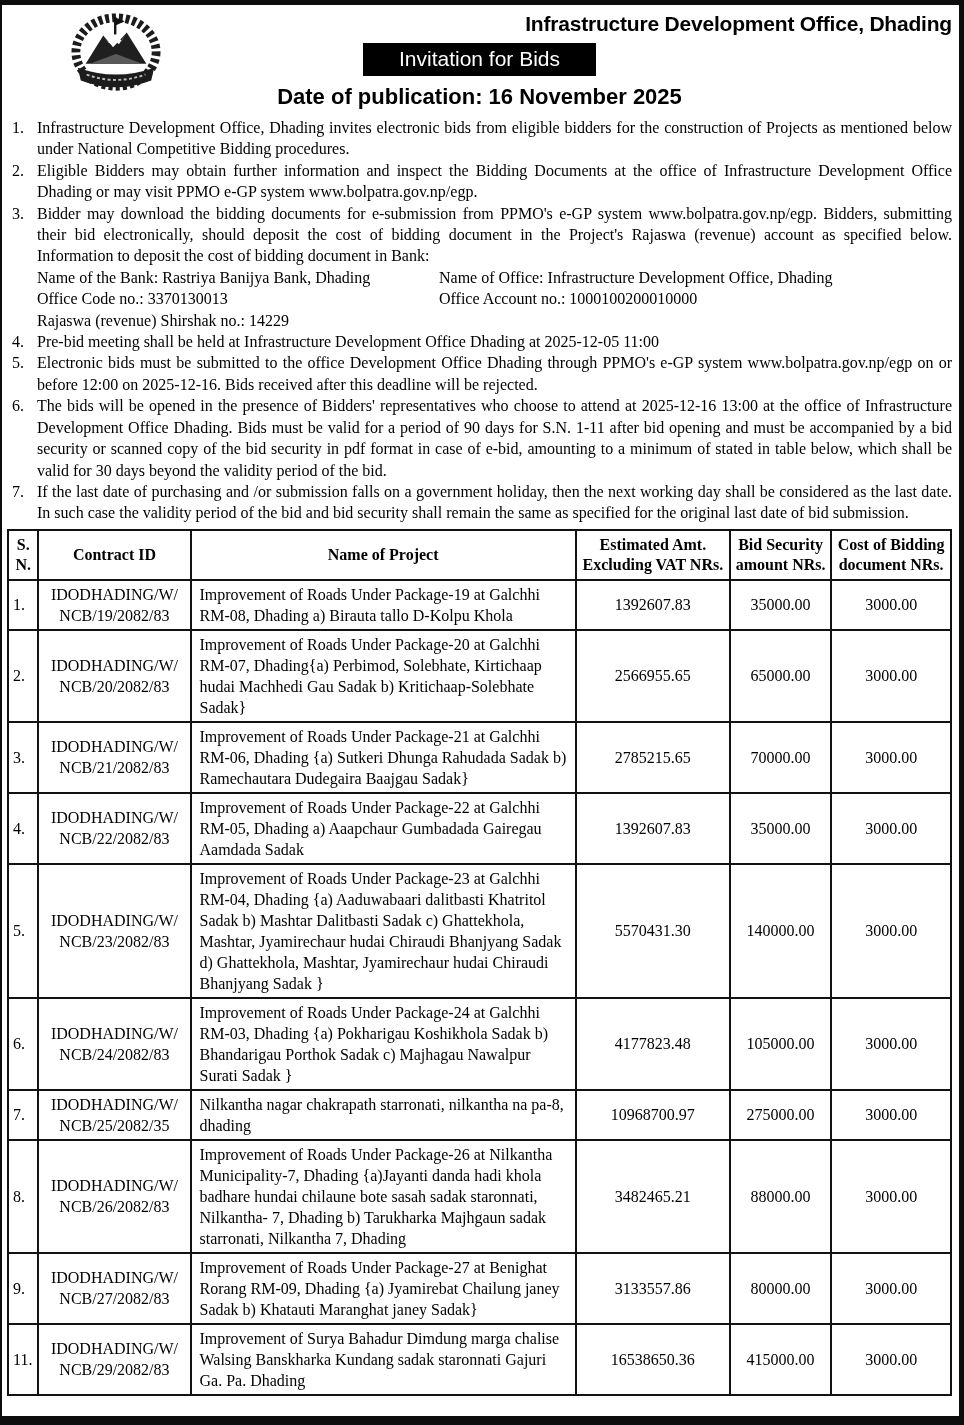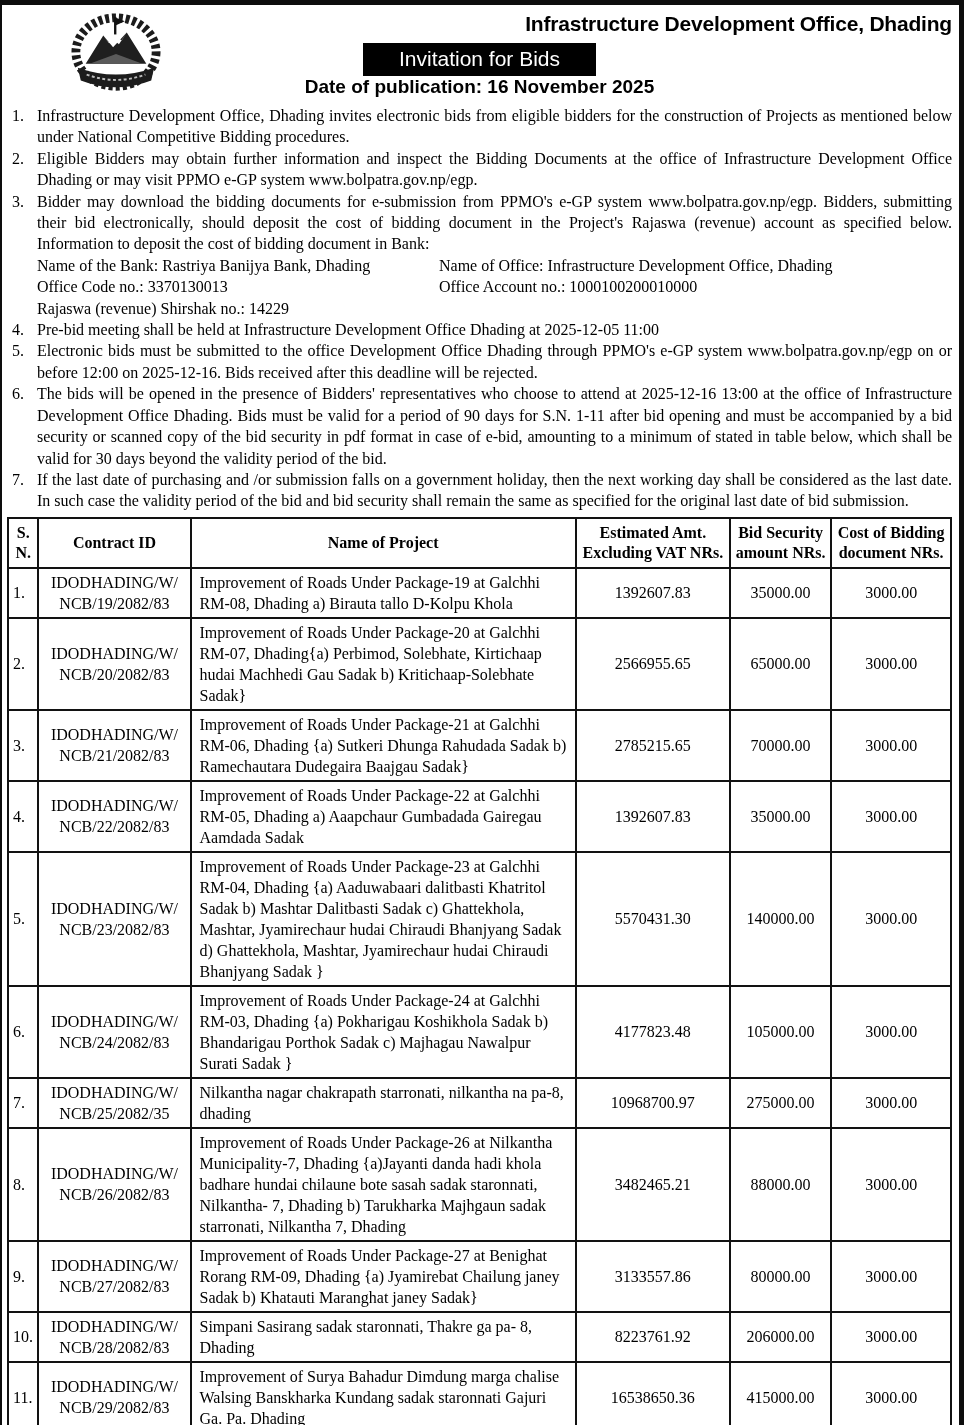--- a/index.html
+++ b/index.html
@@ -10,21 +10,21 @@
     border-left:2px solid #0d0d0d; border-right:5px solid #0d0d0d;
     padding:2px 7px 2px 5px; position:relative;
     font-family:"Liberation Serif", serif;
   }
   
   .header { position:relative; text-align:center; padding-top:5px; }
   .logo { position:absolute; left:55px; top:2px; width:108px; height:90px; }
   .title { font-family:"Liberation Sans", sans-serif; font-weight:bold; font-size:21px; letter-spacing:-0.2px;text-align:right; }
   .banner { display:inline-block; background:#000; color:#fff; font-family:"Liberation Sans", sans-serif;
     font-weight:normal; font-size:21px; padding:4px 36px 5px 36px; margin-top:7px; }
-  .pubdate { font-family:"Liberation Sans", sans-serif; font-weight:bold; font-size:19px; }
+  .pubdate { font-family:"Liberation Sans", sans-serif; font-weight:bold; font-size:22px; margin-top:8px; }
   
   .notices { margin-top:7px; font-size:16px; line-height:21.4px; }
   .notice { display:flex; }
   .num { flex:0 0 30px; width:30px; box-sizing:border-box; padding-left:5px; }
   .ncol { flex:1; min-width:0; }
   .ntext { text-align:justify; }
   .bank-grid { display:grid; grid-template-columns:402px 1fr; }
   .bank-grid span { display:block; }
   
   table.bids { width:100%; border-collapse:collapse; margin-top:5px; font-size:16px; line-height:21px; table-layout:fixed; }
@@ -210,28 +210,20 @@
       </tr>
       <tr>
         <td class="sn">9.</td>
         <td class="cid">IDODHADING/W/ NCB/27/2082/83</td>
         <td class="proj">Improvement of Roads Under Package-27 at Benighat Rorang RM-09, Dhading  {a) Jyamirebat Chailung janey Sadak b) Khatauti Maranghat janey Sadak}</td>
         <td class="amt">3133557.86</td>
         <td class="sec">80000.00</td>
         <td class="cost">3000.00</td>
       </tr>
       <tr>
-        <td class="sn">10.</td>
-        <td class="cid">IDODHADING/W/ NCB/28/2082/83</td>
-        <td class="proj">Simpani Sasirang sadak staronnati, Thakre ga pa- 8,  Dhading</td>
-        <td class="amt">8223761.92</td>
-        <td class="sec">206000.00</td>
-        <td class="cost">3000.00</td>
-      </tr>
-      <tr>
         <td class="sn">11.</td>
         <td class="cid">IDODHADING/W/ NCB/29/2082/83</td>
         <td class="proj">Improvement of Surya Bahadur Dimdung marga chalise Walsing Banskharka Kundang sadak staronnati Gajuri Ga. Pa. Dhading</td>
         <td class="amt">16538650.36</td>
         <td class="sec">415000.00</td>
         <td class="cost">3000.00</td>
       </tr>
     </tbody>
   </table>
 

